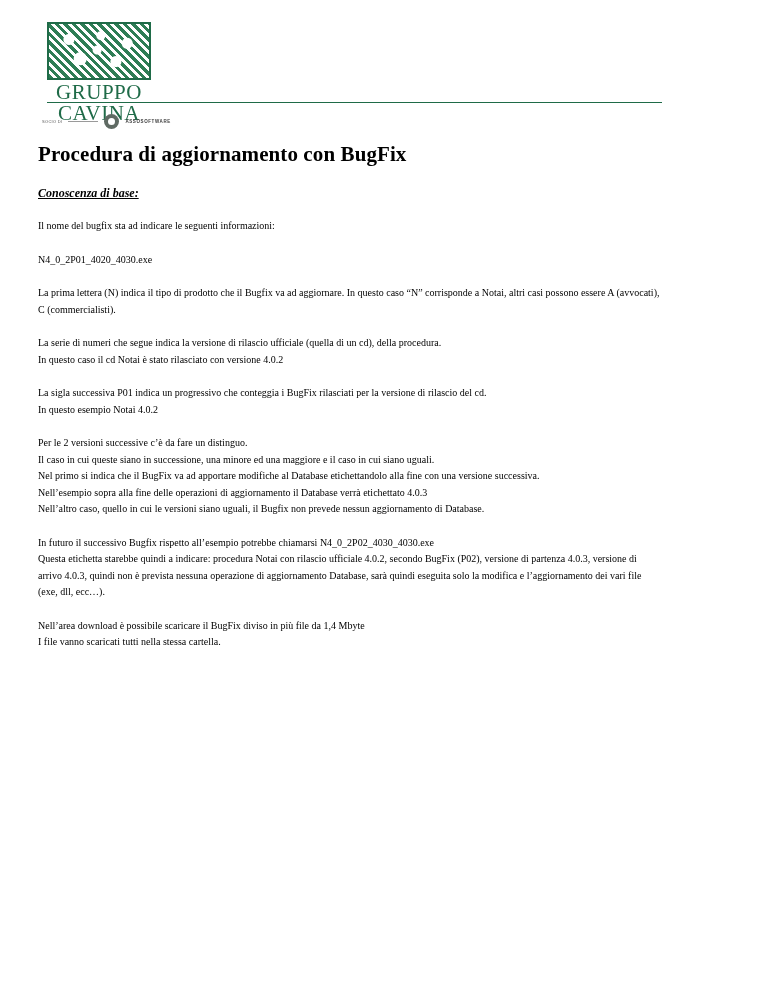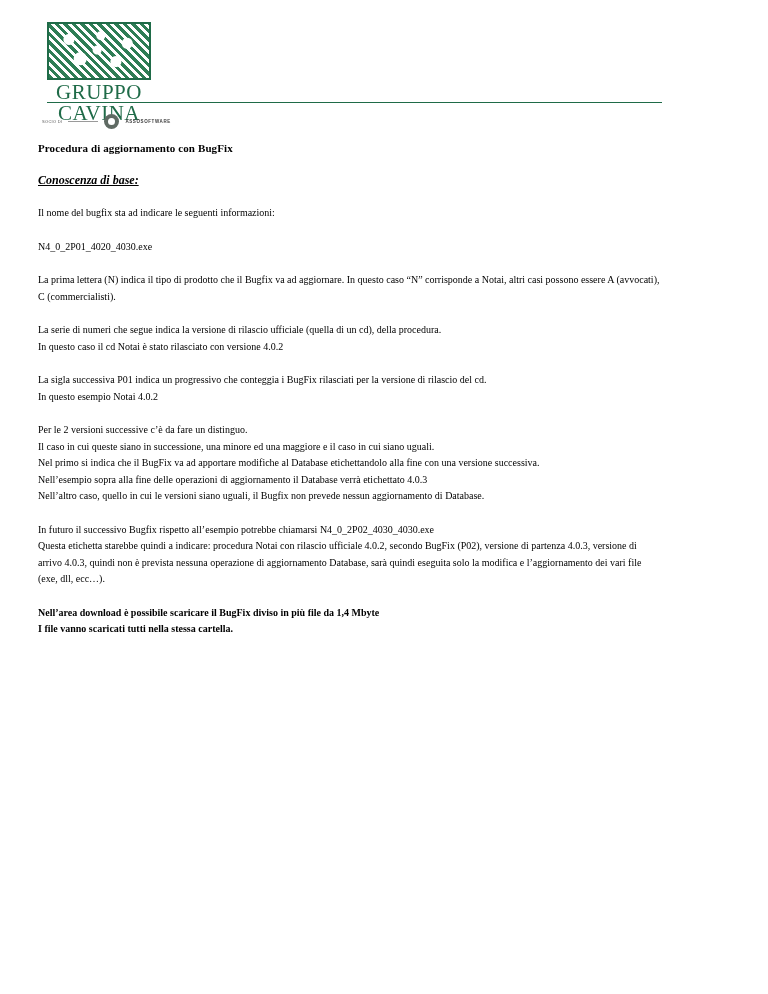--- a/index.html
+++ b/index.html
@@ -110,38 +110,38 @@
   .partner-row .p-name {
     font-size: 4.5px;
     font-weight: bold;
     letter-spacing: 0.6px;
     color: #3b3b3b;
     text-transform: uppercase;
   }
 
   
   .doc-title {
-    font-size: 11px;
+    font-size: 21px;
     font-weight: bold;
     margin: 0 0 19px 0;
     letter-spacing: 0.1px;
   }
   .sec-head {
     font-size: 12px;
     font-weight: bold;
     font-style: italic;
     text-decoration: underline;
     margin: 0 0 17px 0;
   }
   .para {
     font-size: 10px;
     line-height: 16.5px;
     margin: 0 0 17px 0;
   }
-  .para:last-child { margin-bottom: 8px; font-weight: bold; }
+  .para:last-child { margin-bottom: 8px; }
 </style>
 </head>
 <body>
 
 <div class="page">
 
   <div class="header">
     <div class="logo-block">
       <div class="logo-emblem">
         <div class="leafy"></div>

